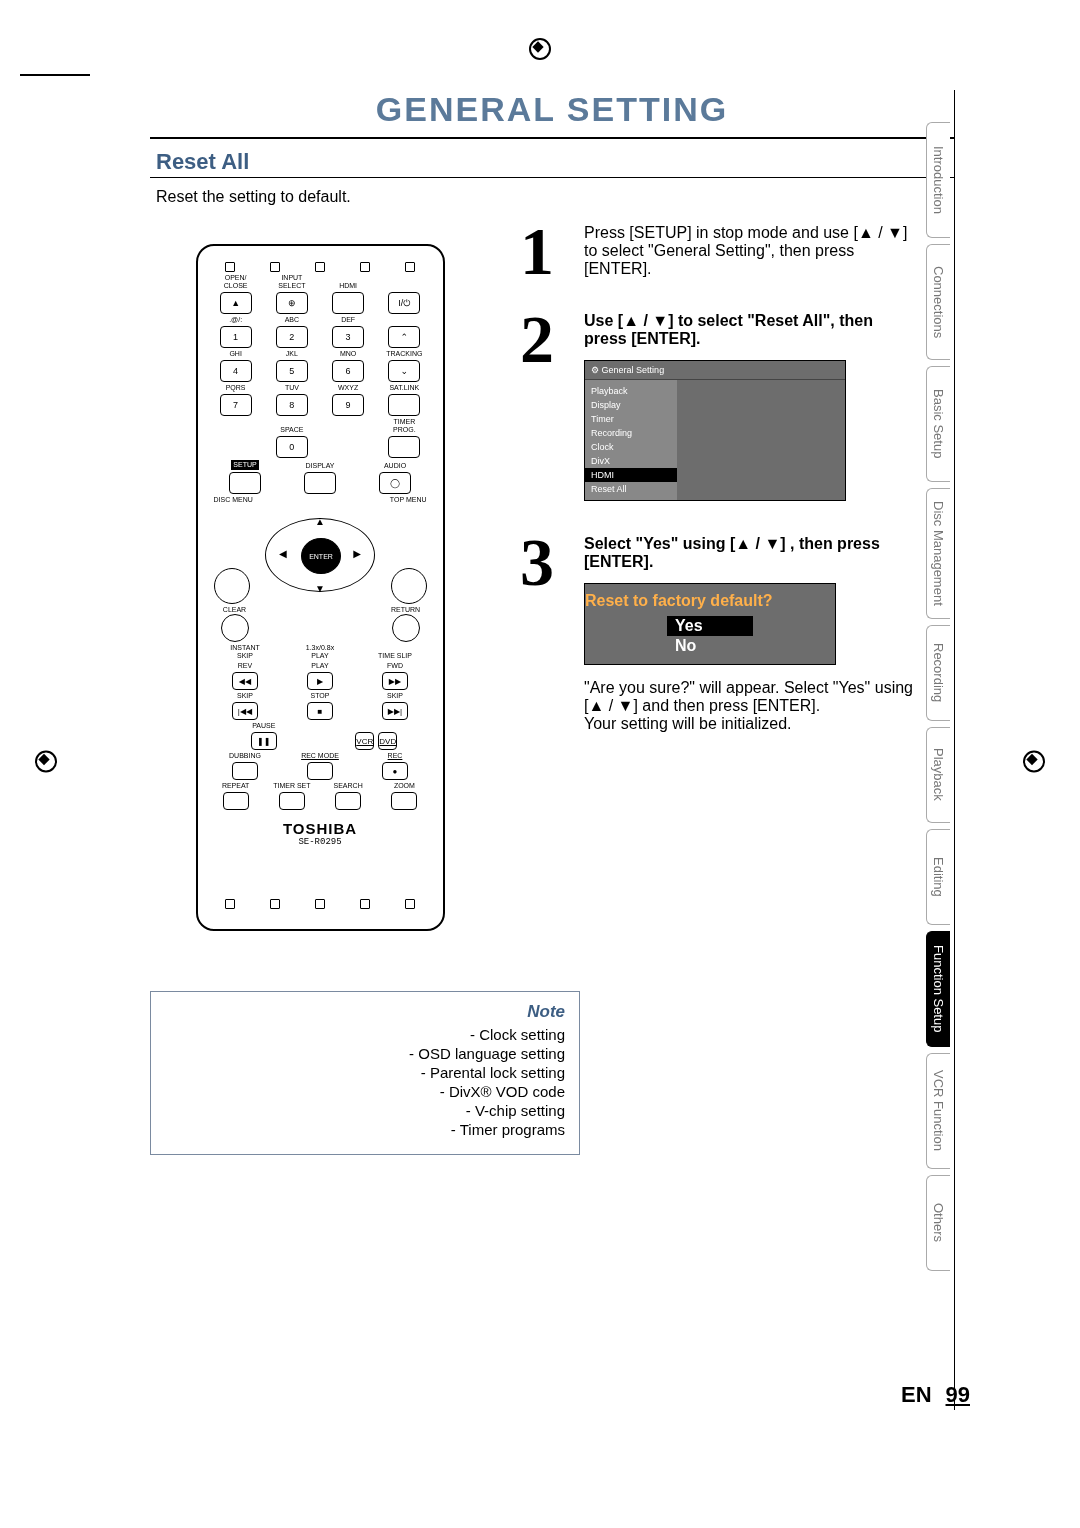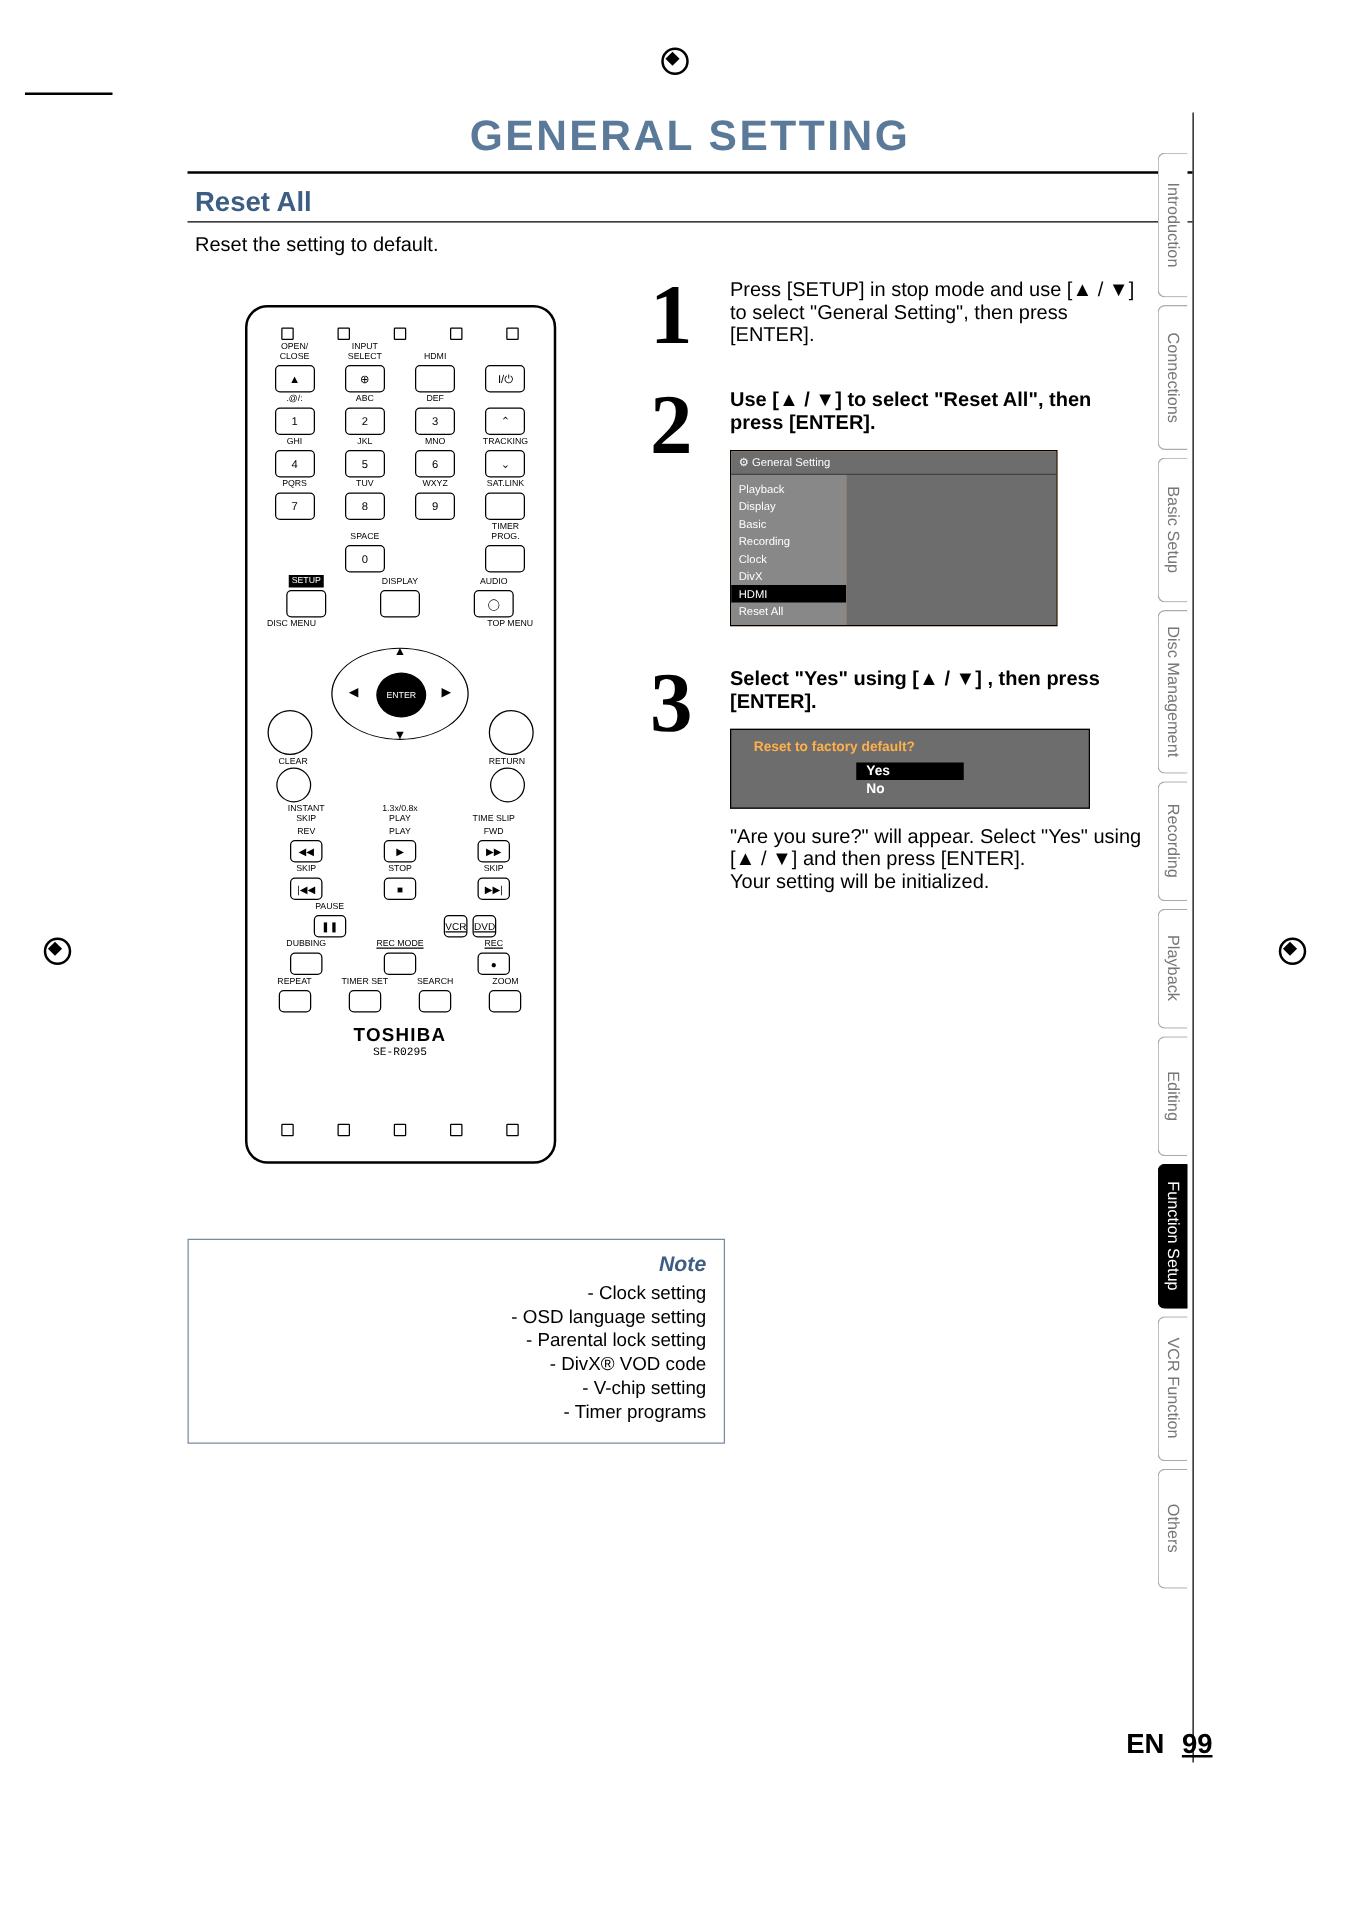--- a/index.html
+++ b/index.html
@@ -161,21 +161,21 @@
   }
   .step-body { flex: 1; font-size: 16px; }
   .step-body .bold { font-weight: bold; }
 
   
   .osd {
     border: 1.5px solid #000;
     width: 260px;
     margin-top: 12px;
     font-size: 10px;
-    background: #fdba74;
+    background: #f97316;
     color: #fff;
   }
   .osd-header {
     background: #6d6d6d;
     padding: 4px 6px;
     border-bottom: 1px solid #444;
     font-size: 9px;
   }
   .osd-body { display: flex; min-height: 120px; }
   .osd-menu {
@@ -187,24 +187,24 @@
     padding: 2px 6px;
     font-size: 9px;
   }
   .osd-menu .hl { background: #000; color: #fff; }
   .osd-right { flex: 1; background: #6d6d6d; }
 
   .osd2 {
     border: 1.5px solid #000;
     width: 250px;
     margin: 12px 0 14px 0;
-    font-size: 11px;
+    font-size: 16px;
     background: #6d6d6d;
     color: #fff;
-    padding: 8px 18px;
+    padding: 8px 0;
   }
   .osd2 .q { color: #ffb04a; font-weight: bold; margin-bottom: 6px; }
   .osd2 .opt {
     width: 70px; margin: 0 auto; text-align: left;
     padding: 1px 8px;
     font-weight: bold;
     color: #fff;
   }
   .osd2 .hl { background: #000; }
 
@@ -550,21 +550,21 @@
         <div class="step">
           <div class="step-num">2</div>
           <div class="step-body">
             <div class="bold">Use [▲ / ▼] to select "Reset All", then press [ENTER].</div>
             <div class="osd">
               <div class="osd-header"><span>⚙</span> <span>General Setting</span></div>
               <div class="osd-body">
                 <div class="osd-menu">
                   <div>Playback</div>
                   <div>Display</div>
-                  <div>Basic</div>
+                  <div>Timer</div>
                   <div>Recording</div>
                   <div>Clock</div>
                   <div>DivX</div>
                   <div class="hl">HDMI</div>
                   <div>Reset All</div>
                 </div>
                 <div class="osd-right"></div>
               </div>
             </div>
           </div>

